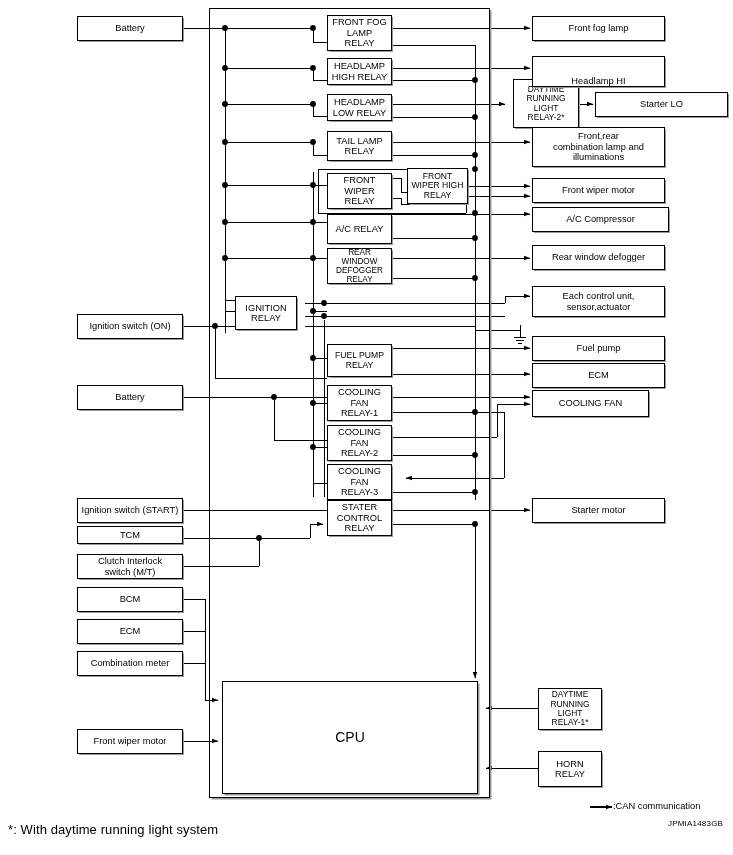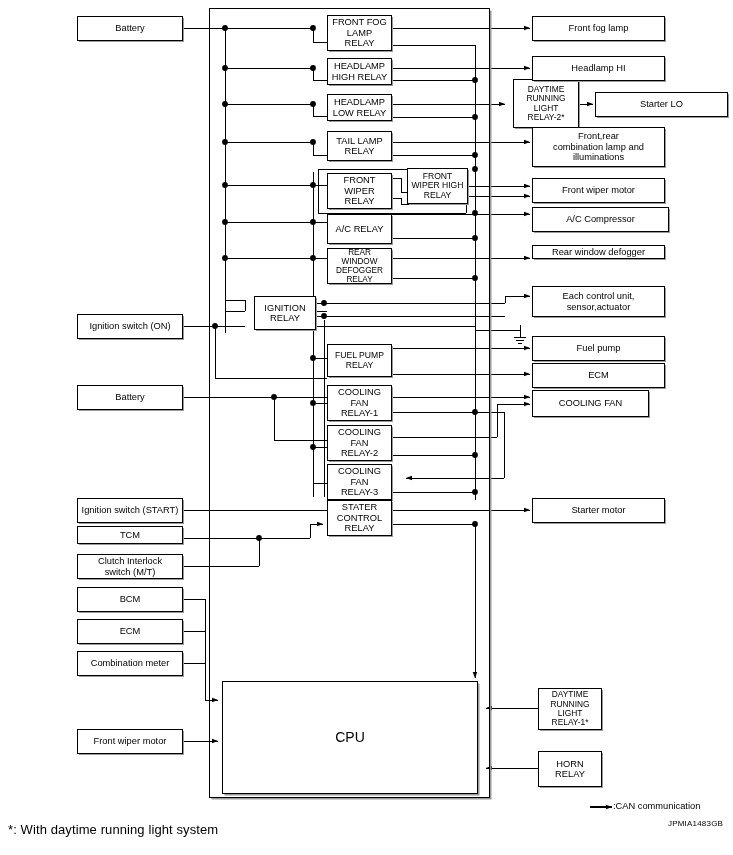--- a/index.html
+++ b/index.html
@@ -343,21 +343,21 @@
   <div class="box relay" style="left:327px;top:214px;width:65px;height:30px;">
     <span class="lbl">A/C RELAY</span>
   </div>
 
   <div class="box relay" style="left:327px;top:248px;width:65px;height:36px;white-space:pre-line;font-size:8.2px;">
     <span class="lbl">REAR WINDOW
 DEFOGGER
 RELAY</span>
   </div>
 
-  <div class="box relay" style="left:254px;top:296px;width:62px;height:34px;white-space:pre-line;">
+  <div class="box relay" style="left:235px;top:296px;width:62px;height:34px;white-space:pre-line;">
     <span class="lbl">IGNITION
 RELAY</span>
   </div>
 
   <div class="box relay" style="left:327px;top:344px;width:65px;height:33px;white-space:pre-line;font-size:8.6px;">
     <span class="lbl">FUEL PUMP
 RELAY</span>
   </div>
 
   <div class="box relay" style="left:327px;top:385px;width:65px;height:36px;white-space:pre-line;">
@@ -400,21 +400,21 @@
 
   <div class="box relay" style="left:538px;top:751px;width:64px;height:36px;white-space:pre-line;">
     <span class="lbl">HORN
 RELAY</span>
   </div>
 
   <div class="box ext" style="left:532px;top:16px;width:133px;height:25px;">
     <span class="lbl">Front fog lamp</span>
   </div>
 
-  <div class="box ext" style="left:532px;top:56px;width:133px;height:25px;">
+  <div class="box ext" style="left:532px;top:56px;width:133px;height:31px;align-items:flex-end;">
     <span class="lbl">Headlamp HI</span>
   </div>
 
   <div class="box ext" style="left:595px;top:92px;width:133px;height:25px;">
     <span class="lbl">Starter LO</span>
   </div>
 
   <div class="box ext" style="left:532px;top:127px;width:133px;height:40px;white-space:pre-line;">
     <span class="lbl">Front,rear
 combination lamp and
@@ -422,21 +422,21 @@
   </div>
 
   <div class="box ext" style="left:532px;top:178px;width:133px;height:25px;">
     <span class="lbl">Front wiper motor</span>
   </div>
 
   <div class="box ext" style="left:532px;top:207px;width:137px;height:25px;">
     <span class="lbl">A/C Compressor</span>
   </div>
 
-  <div class="box ext" style="left:532px;top:245px;width:133px;height:14px;">
+  <div class="box ext" style="left:532px;top:245px;width:133px;height:25px;">
     <span class="lbl">Rear window defogger</span>
   </div>
 
   <div class="box ext" style="left:532px;top:286px;width:133px;height:31px;white-space:pre-line;">
     <span class="lbl">Each control unit,
 sensor,actuator</span>
   </div>
 
   <div class="box ext" style="left:532px;top:336px;width:133px;height:25px;">
     <span class="lbl">Fuel pump</span>

